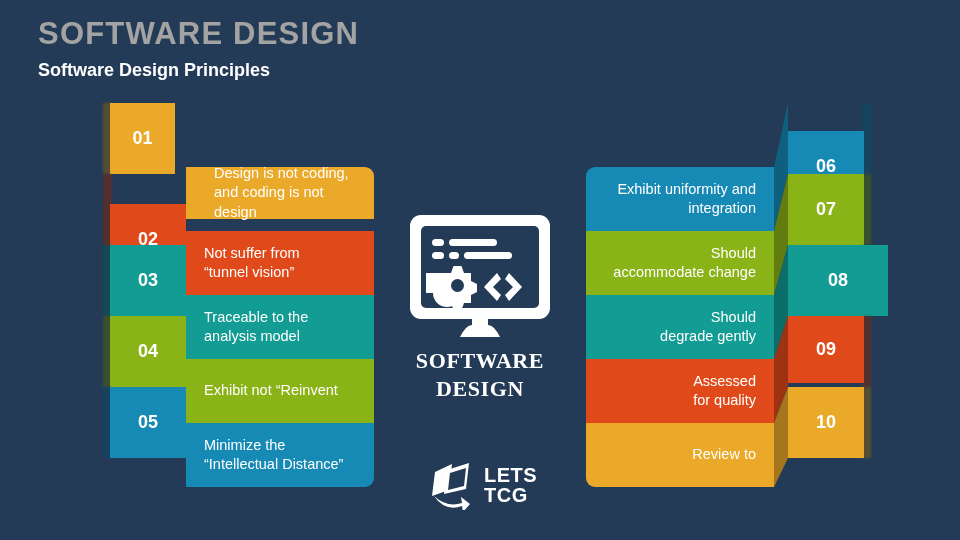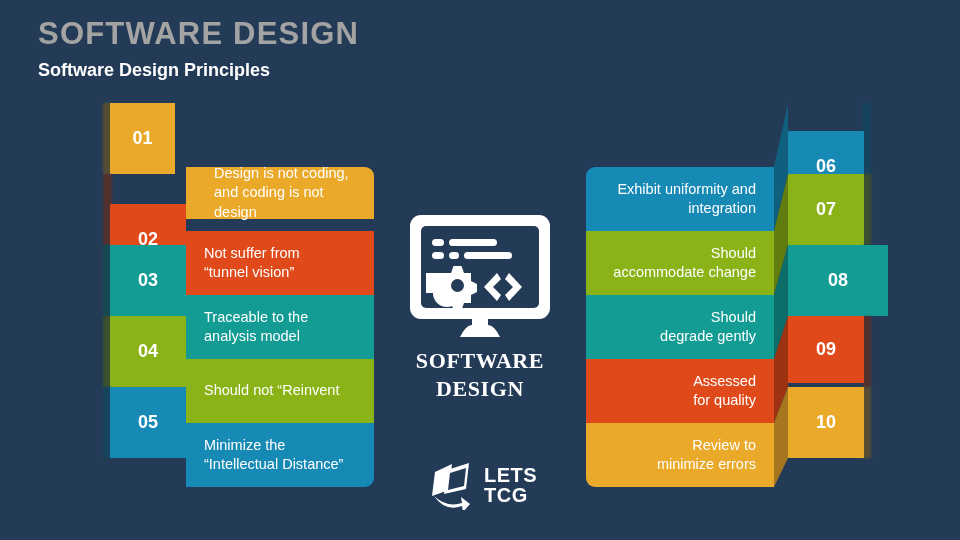--- a/index.html
+++ b/index.html
@@ -169,21 +169,21 @@
       </div>
       <div class="panel left" style="left: 186px; top: 231px; width: 188px; height: 64px; background: rgb(224, 73, 26);">
         <div>Not suffer from</div>
         <div>“tunnel vision”</div>
       </div>
       <div class="panel left" style="left: 186px; top: 295px; width: 188px; height: 64px; background: rgb(18, 156, 148);">
         <div>Traceable to the</div>
         <div>analysis model</div>
       </div>
       <div class="panel left" style="left: 186px; top: 359px; width: 188px; height: 64px; background: rgb(138, 179, 23);">
-        <div>Should not “Reinvent</div>
+        <div>Exhibit not “Reinvent</div>
       </div>
       <div class="panel left" style="left: 186px; top: 423px; width: 188px; height: 64px; background: rgb(22, 137, 181); border-bottom-right-radius: 9px;">
         <div>Minimize the</div>
         <div>“Intellectual Distance”</div>
       </div>
     </div>
 
   <div class="panel-col" id="right-panels">
       <div class="panel right" style="left: 586px; top: 167px; width: 188px; height: 64px; background: rgb(22, 137, 181); border-top-left-radius: 9px;">
         <div>Exhibit uniformity and</div>
@@ -196,21 +196,20 @@
       <div class="panel right" style="left: 586px; top: 295px; width: 188px; height: 64px; background: rgb(18, 156, 148);">
         <div>Should</div>
         <div>degrade gently</div>
       </div>
       <div class="panel right" style="left: 586px; top: 359px; width: 188px; height: 64px; background: rgb(224, 73, 26); justify-content: center;">
         <div>Assessed</div>
         <div>for quality</div>
       </div>
       <div class="panel right" style="left: 586px; top: 423px; width: 188px; height: 64px; background: rgb(235, 169, 42); border-bottom-left-radius: 9px;">
         <div>Review to</div>
-        <div>minimize errors</div>
       </div>
     </div>
 
   <div class="num-col" id="right-folds">
       <div style="position: absolute; left: 774px; top: 103px; width: 14px; height: 135px; overflow: hidden;"><svg width="14" height="135">
           <polygon points="14,0 0,64 0,128 14,71" fill="rgb(15,96,127)"></polygon>
         </svg></div>
       <div style="position: absolute; left: 774px; top: 174px; width: 14px; height: 135px; overflow: hidden;"><svg width="14" height="135">
           <polygon points="14,0 0,57 0,121 14,71" fill="rgb(97,125,16)"></polygon>
         </svg></div>

